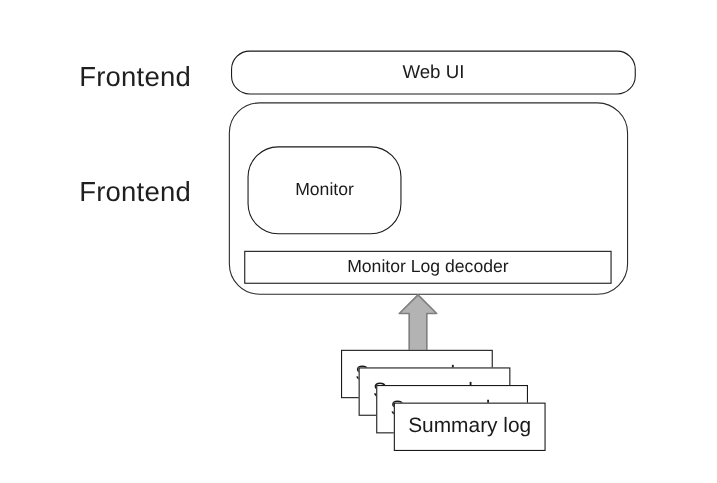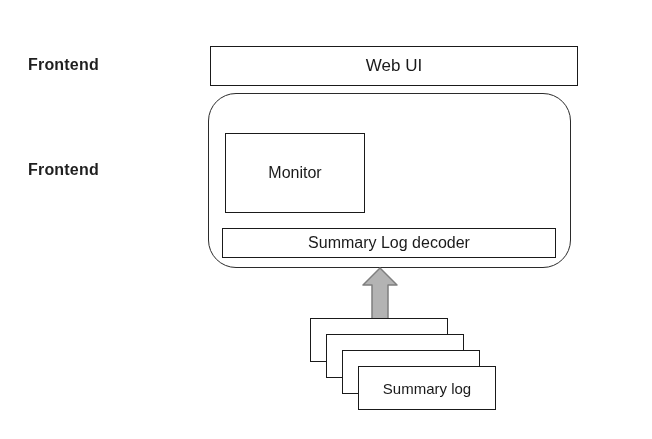--- a/index.html
+++ b/index.html
@@ -12,71 +12,72 @@
     width: 652px;
     height: 439px;
     background: #ffffff;
     font-family: "Liberation Sans", "DejaVu Sans", sans-serif;
     color: #1a1a1a;
     overflow: hidden;
   }
   .abs { position: absolute; box-sizing: border-box; }
 
   .side-label {
-    font-size: 16px;
-    font-weight: 700;
+    font-size: 25px;
+    font-weight: 400;
     color: #1f1f1f;
     letter-spacing: 0.2px;
     white-space: nowrap;
+    margin-left: 44px;
   }
 
   .webui-box {
     left: 210px; top: 46px;
     width: 368px; height: 40px;
     border: 1.4px solid #1a1a1a;
-    border-radius: 0;
+    border-radius: 17px;
     background: #ffffff;
     display: flex; align-items: center; justify-content: center;
     font-size: 17px;
   }
 
   .backend-container {
     left: 208px; top: 93px;
     width: 363px; height: 175px;
     border: 1.2px solid #2b2b2b;
     border-radius: 28px;
     background: #ffffff;
   }
 
   .inner-box {
     border: 1.4px solid #1a1a1a;
     background: #ffffff;
     display: flex; align-items: center; justify-content: center;
     font-size: 16px;
   }
-  .monitor-box { left: 225px; top: 133px; width: 140px; height: 80px; }
+  .monitor-box { left: 225px; top: 133px; width: 140px; height: 80px; border-radius: 28px; }
   .lineage-box { left: 419px; top: 133px; width: 135px; height: 79px; }
   .decoder-bar {
     left: 222px; top: 228px;
     width: 334px; height: 30px;
     font-size: 16px;
   }
 
   .arrow-svg {
     left: 360px; top: 266px;
     width: 40px; height: 54px;
     z-index: 0;
   }
 
   .log-card {
     width: 138px; height: 44px;
     border: 1.4px solid #1a1a1a;
     background: #ffffff;
     display: flex; align-items: center; justify-content: center;
-    font-size: 15px;
+    font-size: 19px;
     white-space: nowrap;
     overflow: hidden;
   }
   .log-card-1 { left: 310px; top: 318px; z-index: 1; }
   .log-card-2 { left: 326px; top: 334px; z-index: 2; }
   .log-card-3 { left: 342px; top: 350px; z-index: 3; }
   .log-card-4 { left: 358px; top: 366px; z-index: 4; }
 </style>
 </head>
 <body>
@@ -92,21 +93,21 @@
   </div>
 
   <div class="abs backend-container"></div>
 
   <div class="abs inner-box monitor-box">
     <span>Monitor</span>
   </div>
 
 
   <div class="abs inner-box decoder-bar">
-    <span>Summary Log decoder</span>
+    <span>Monitor Log decoder</span>
   </div>
 
   <svg class="abs arrow-svg" viewBox="0 0 40 54">
     <polygon points="20,2 3,19 12,19 12,54 28,54 28,19 37,19" fill="#b3b3b3" stroke="#7f7f7f" stroke-width="1.5" stroke-linejoin="round"></polygon>
   </svg>
 
   <div class="abs log-card log-card-1">
     <span>Summary log</span>
   </div>
   <div class="abs log-card log-card-2">

